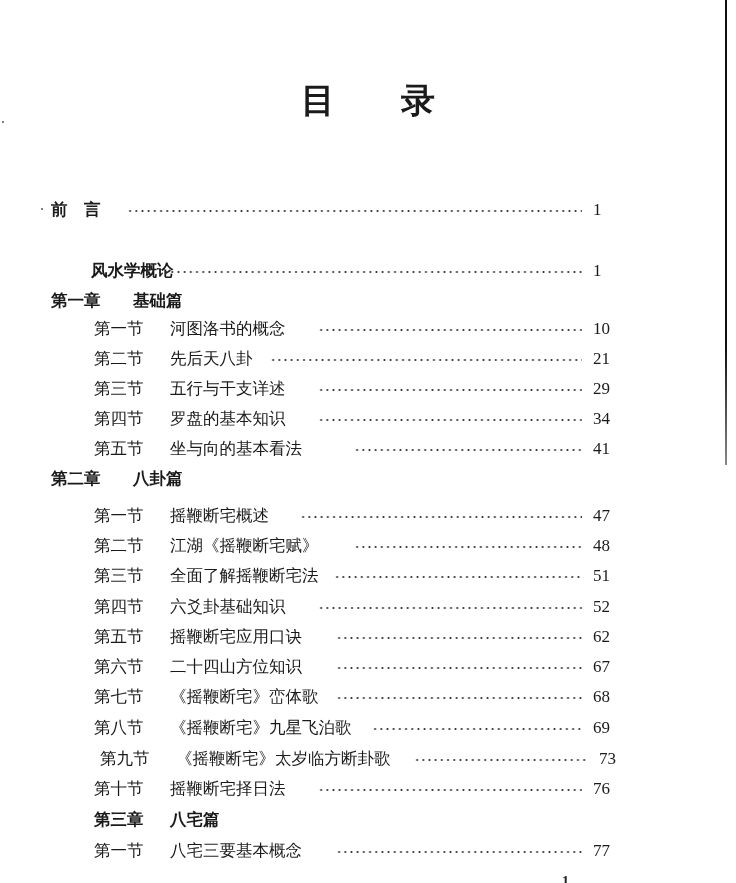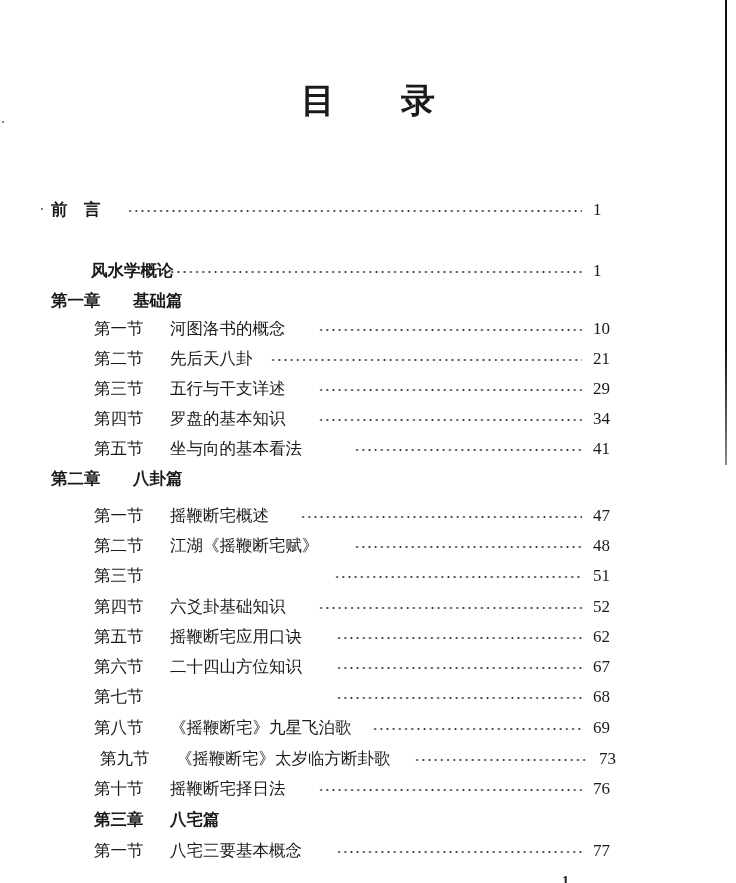--- a/index.html
+++ b/index.html
@@ -152,20 +152,21 @@
   <span class="page">47</span>
 </div>
 <div class="toc-row" style="top:533px; width:736px;">
   <span class="text" style="left:94px;">第二节</span>
   <span class="text" style="left:170px;">江湖《摇鞭断宅赋》</span>
   <span class="leader" style="left:354px; width:228px;"></span>
   <span class="page">48</span>
 </div>
 <div class="toc-row" style="top:563px; width:736px;">
   <span class="text" style="left:94px;">第三节</span>
+  <span class="text" style="left:170px;">全面了解摇鞭断宅法</span>
   <span class="leader" style="left:334px; width:248px;"></span>
   <span class="page">51</span>
 </div>
 <div class="toc-row" style="top:594px; width:736px;">
   <span class="text" style="left:94px;">第四节</span>
   <span class="text" style="left:170px;">六爻卦基础知识</span>
   <span class="leader" style="left:318px; width:264px;"></span>
   <span class="page">52</span>
 </div>
 <div class="toc-row" style="top:624px; width:736px;">
@@ -175,20 +176,21 @@
   <span class="page">62</span>
 </div>
 <div class="toc-row" style="top:654px; width:736px;">
   <span class="text" style="left:94px;">第六节</span>
   <span class="text" style="left:170px;">二十四山方位知识</span>
   <span class="leader" style="left:336px; width:246px;"></span>
   <span class="page">67</span>
 </div>
 <div class="toc-row" style="top:684px; width:710px;">
   <span class="text" style="left:94px;">第七节</span>
+  <span class="text" style="left:170px;">《摇鞭断宅》峦体歌</span>
   <span class="leader" style="left:336px; width:246px;"></span>
   <span class="page">68</span>
 </div>
 <div class="toc-row" style="top:715px; width:648px;">
   <span class="text" style="left:94px;">第八节</span>
   <span class="text" style="left:170px;">《摇鞭断宅》九星飞泊歌</span>
   <span class="leader" style="left:372px; width:210px;"></span>
   <span class="page">69</span>
 </div>
 <div class="toc-row" style="top:746px; width:736px;margin-left:6px;">

